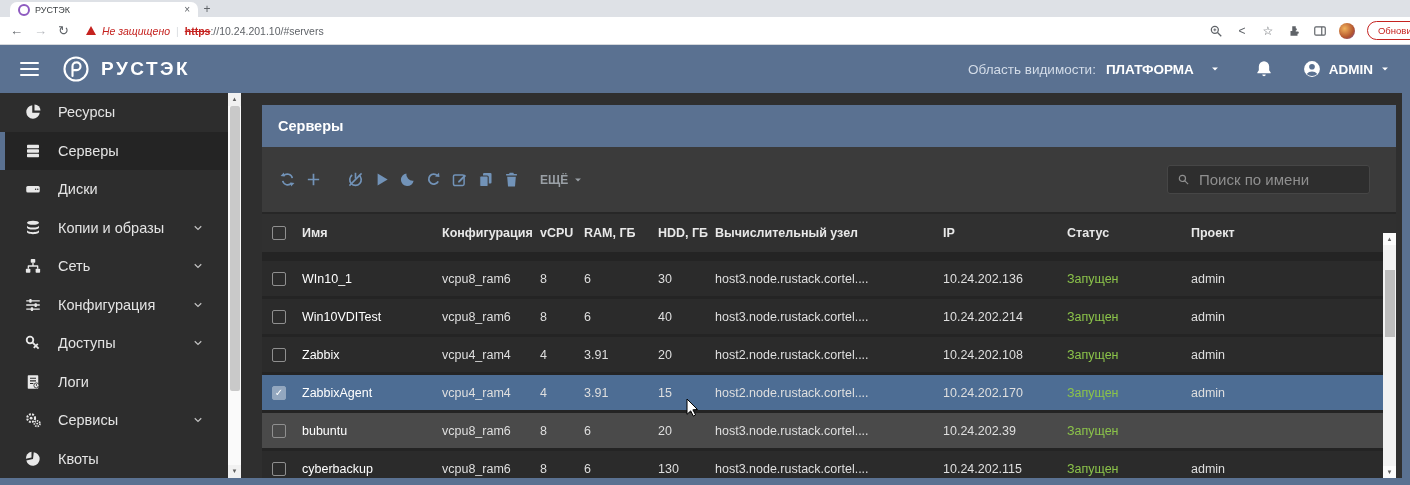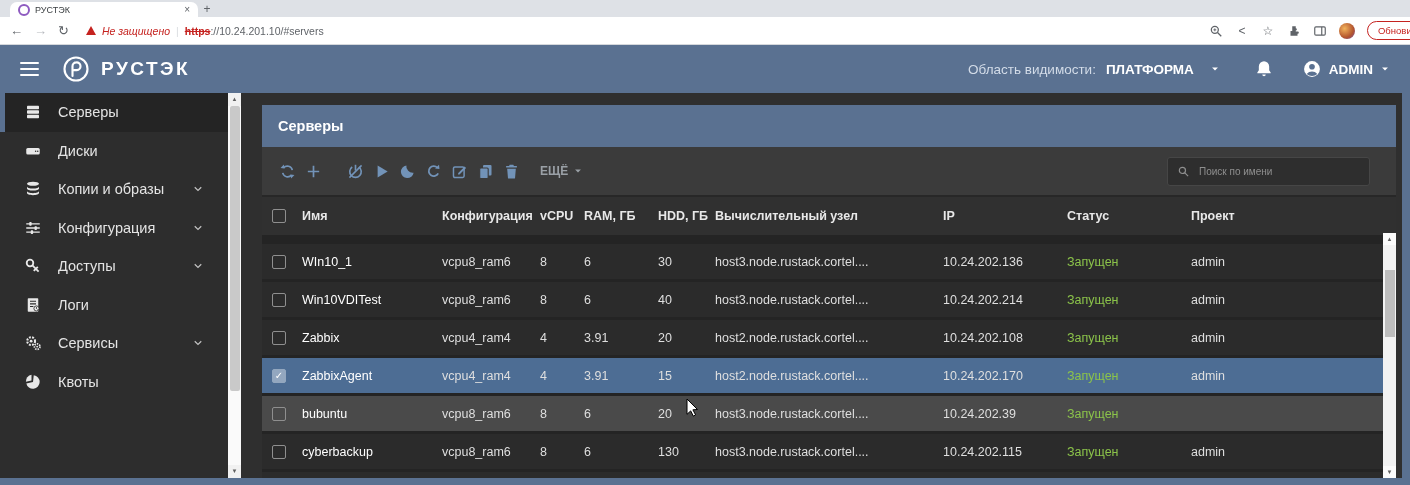--- a/index.html
+++ b/index.html
@@ -60,28 +60,28 @@
 
   .page-scroll{width:13px;background:#fafafa;position:relative;flex:none;}
   .ps-arrow{position:absolute;left:0;right:0;height:13px;text-align:center;font-size:6px;line-height:13px;color:#606060;background:#f1f1f1;}
   .ps-arrow.dn{bottom:0;}
   .ps-thumb{position:absolute;top:13px;left:1.5px;width:10px;height:285px;background:#c9c9c9;border-radius:2px;}
 
   .main{flex:1;background:#2f2f2f;padding:12px 6px 0 21px;margin-right:8px;overflow:hidden;}
   .panel{position:relative;height:373px;display:flex;flex-direction:column;overflow:hidden;}
   .panel-title{height:42px;background:var(--blue,#5a7191);color:#fff;font-weight:700;font-size:14.5px;display:flex;align-items:center;padding-left:16px;flex:none;}
 
-  .toolbar{height:48px;background:#3b3b3b;display:flex;align-items:center;padding:0 26px 0 12px;flex:none;}
+  .toolbar{height:65px;background:#3b3b3b;display:flex;align-items:center;padding:0 26px 0 12px;flex:none;}
   .tbtn{width:26px;display:flex;justify-content:center;color:var(--icblue,#7293b8);cursor:pointer;}
   .tbtn svg{width:17px;height:17px;display:block;}
   .tbtn.gapL{margin-left:16px;}
   .more{margin-left:16px;color:#9aa0a6;font-weight:700;font-size:12px;display:flex;align-items:center;gap:5px;cursor:pointer;}
   .search{margin-left:auto;width:183px;height:27px;background:#2e2e2e;border:1px solid #464646;border-radius:3px;display:flex;align-items:center;padding:0 9px;gap:7px;color:#8f8f8f;}
   .search svg{width:13px;height:13px;flex:none;}
-  .search input{background:transparent;border:none;outline:none;color:#ddd;font-size:10px;width:100%;font-family:"Liberation Sans",sans-serif;}
+  .search input{background:transparent;border:none;outline:none;color:#ddd;font-size:15px;width:100%;font-family:"Liberation Sans",sans-serif;}
   .search input::placeholder{color:#8f8f8f;}
 
   .grid{display:grid;grid-template-columns:34px 140px 98px 44px 74px 57px 228px 124px 124px 1fr;align-items:center;}
   .thead{height:38px;background:#303030;color:#e8e8e8;font-size:12.5px;font-weight:700;border-top:2px solid #272727;flex:none;}
   .cell{padding-left:6px;white-space:nowrap;overflow:hidden;}
   .cb-cell{display:flex;justify-content:center;padding-left:0;}
   .checkbox{width:14px;height:14px;border:1.6px solid #8f8f8f;border-radius:2px;box-sizing:border-box;display:flex;align-items:center;justify-content:center;font-size:10px;color:#fff;}
   .checkbox.checked{background:#93a7bf;border-color:#93a7bf;}
 
   .tbody{background:#242424;flex:1;padding-top:9px;overflow:hidden;}
@@ -189,20 +189,29 @@
       <span class="chev">
           <svg viewBox="0 0 24 24">
             <path d="M5 8.5l7 7 7-7z" fill="#fff"></path>
           </svg>
         </span>
     </span>
   </header>
 
   <div class="content">
     <aside class="sidebar" id="sidebar">
+        <div class="side-item">
+          <span class="side-ic">
+            <svg viewBox="0 0 24 24" fill="currentColor" style="width:100%;height:100%;display:block">
+              <path d="M11 3A9 9 0 1 0 21 13H11z"></path>
+              <path d="M14 2a8 8 0 0 1 8 8h-8z"></path>
+            </svg>
+          </span>
+          <span class="side-label">Ресурсы</span>
+        </div>
         <div class="side-item active">
           <span class="side-ic">
             <svg viewBox="0 0 24 24" fill="currentColor" style="width:100%;height:100%;display:block">
               <rect x="4" y="3.6" width="16" height="4.6" rx="1"></rect>
               <rect x="4" y="9.7" width="16" height="4.6" rx="1"></rect>
               <rect x="4" y="15.8" width="16" height="4.6" rx="1"></rect>
             </svg>
           </span>
           <span class="side-label">Серверы</span>
         </div>
@@ -218,20 +227,36 @@
         </div>
         <div class="side-item">
           <span class="side-ic">
             <svg viewBox="0 0 24 24" fill="currentColor" style="width:100%;height:100%;display:block">
               <ellipse cx="12" cy="5" rx="8" ry="2.8"></ellipse>
               <path d="M4 8.6c0 1.5 3.6 2.8 8 2.8s8-1.3 8-2.8v2.6c0 1.5-3.6 2.8-8 2.8s-8-1.3-8-2.8z"></path>
               <path d="M4 14.8c0 1.5 3.6 2.8 8 2.8s8-1.3 8-2.8v2.6c0 1.5-3.6 2.8-8 2.8s-8-1.3-8-2.8z"></path>
             </svg>
           </span>
           <span class="side-label">Копии и образы</span>
+          <span class="side-chev">
+            <svg viewBox="0 0 24 24" fill="currentColor" style="width:100%;height:100%;display:block">
+              <path d="M5.5 8.5l6.5 6.5 6.5-6.5" fill="none" stroke="currentColor" stroke-width="2.4"></path>
+            </svg>
+          </span>
+        </div>
+        <div class="side-item">
+          <span class="side-ic">
+            <svg viewBox="0 0 24 24" fill="currentColor" style="width:100%;height:100%;display:block">
+              <rect x="9" y="2.5" width="6" height="5.2" rx="1"></rect>
+              <rect x="2.5" y="15.8" width="6" height="5.2" rx="1"></rect>
+              <rect x="15.5" y="15.8" width="6" height="5.2" rx="1"></rect>
+              <path d="M11.1 7.7h1.8v3.4h5.2a1 1 0 0 1 1 1v3.7h-1.8v-2.9H6.7v2.9H4.9v-3.7a1 1 0 0 1 1-1h5.2z"></path>
+            </svg>
+          </span>
+          <span class="side-label">Сеть</span>
           <span class="side-chev">
             <svg viewBox="0 0 24 24" fill="currentColor" style="width:100%;height:100%;display:block">
               <path d="M5.5 8.5l6.5 6.5 6.5-6.5" fill="none" stroke="currentColor" stroke-width="2.4"></path>
             </svg>
           </span>
         </div>
         <div class="side-item">
           <span class="side-ic">
             <svg viewBox="0 0 24 24" fill="currentColor" style="width:100%;height:100%;display:block">
               <path d="M3 5.6h18v1.8H3zM3 11.1h18v1.8H3zM3 16.6h18v1.8H3z"></path>

